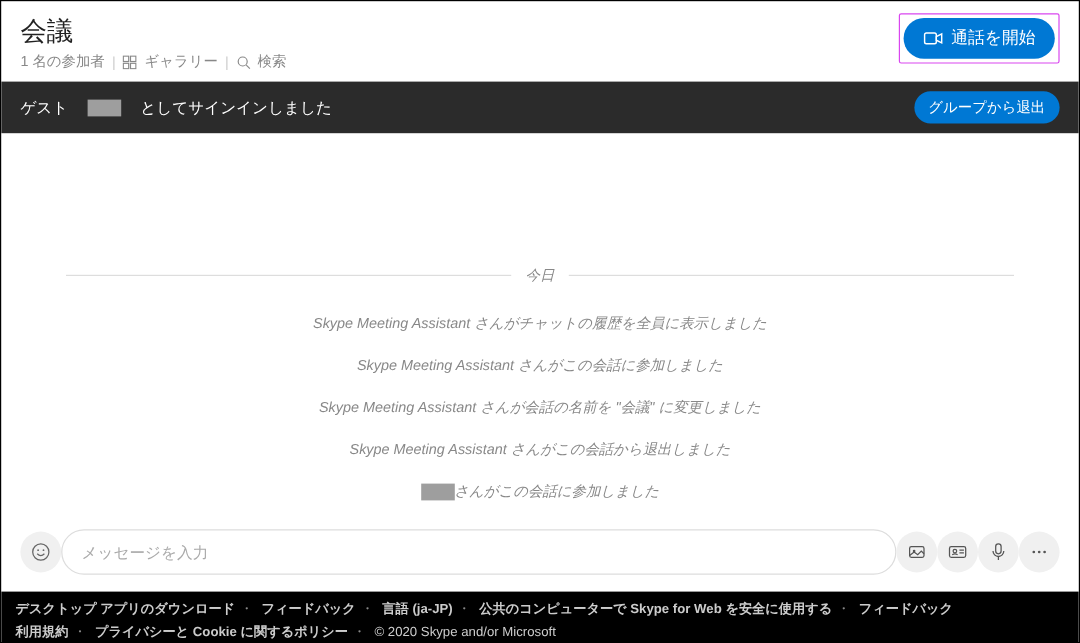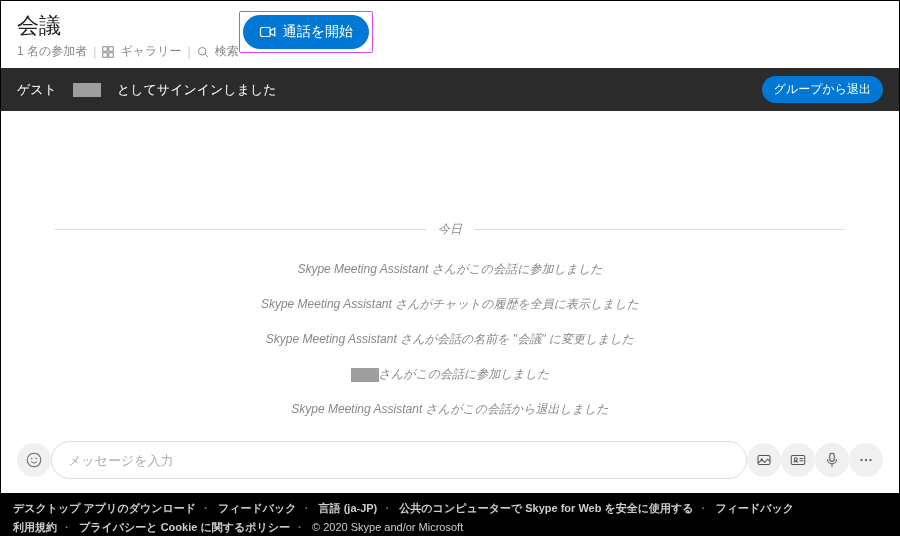--- a/index.html
+++ b/index.html
@@ -1,17 +1,17 @@
 <!DOCTYPE html>
 <html><head>
 <meta charset="utf-8">
 <style>
 * { box-sizing: border-box; margin: 0; padding: 0; }
 body { font-family: "Segoe UI", Arial, sans-serif; width: 900px; height: 536px; overflow: hidden; background: #fff; border: 1px solid #000; }
-.header { padding: 10px 16px 8px 16px; display: flex; align-items: flex-start; border-radius: 21px; }
+.header { padding: 10px 16px 8px 16px; display: flex; justify-content: space-between; align-items: flex-start; border-radius: 21px; }
 .header-left { display: flex; flex-direction: column; gap: 2px; }
 .title { font-size: 22px; color: #222; font-weight: 400; }
 .sub { display: flex; align-items: center; gap: 6px; font-size: 12px; color: #888; }
 .sub .sep { color: #ccc; }
 .start-call { background: #0078d4; color: #fff; border: none; border-radius: 20px; padding: 8px 16px; font-size: 14px; display: flex; align-items: center; gap: 6px; cursor: pointer; }
 .start-call svg { width: 18px; height: 18px; }
 .highlight-box { border: 1px solid #d946ef; padding: 3px; border-radius: 2px; }
 .bar { background: #2b2b2b; color: #fff; display: flex; justify-content: space-between; align-items: center; padding: 8px 16px; font-size: 13px; }
 .bar-left { display: flex; align-items: center; gap: 16px; }
 .redact { display: inline-block; width: 28px; height: 14px; background: #9e9e9e; vertical-align: middle; }
@@ -79,28 +79,28 @@
   </div>
   <button class="leave">グループから退出</button>
 </div>
 
 <div class="content">
   <div class="divider">
     <div class="line"></div>
       <div class="lbl">今日</div>
       <div class="line"></div>
   </div>
+  <div class="sys-msg">Skype Meeting Assistant さんがチャットの履歴を全員に表示しました</div>
   <div class="sys-msg">Skype Meeting Assistant さんがこの会話に参加しました</div>
-  <div class="sys-msg">Skype Meeting Assistant さんがチャットの履歴を全員に表示しました</div>
   <div class="sys-msg">Skype Meeting Assistant さんが会話の名前を "会議" に変更しました</div>
+  <div class="sys-msg">Skype Meeting Assistant さんがこの会話から退出しました</div>
   <div class="sys-msg">
     <span class="redact"></span>
     <span>さんがこの会話に参加しました</span>
   </div>
-  <div class="sys-msg">Skype Meeting Assistant さんがこの会話から退出しました</div>
 </div>
 
 <div class="input-row">
   <button class="emoji-btn">
     <svg width="18" height="18" viewBox="0 0 24 24">
         <circle cx="12" cy="12" r="9" fill="none" stroke="#666" stroke-width="1.4"></circle>
         <circle cx="9" cy="10" r="1" fill="#666"></circle>
         <circle cx="15" cy="10" r="1" fill="#666"></circle>
         <path d="M8 14 Q12 18 16 14" fill="none" stroke="#666" stroke-width="1.4"></path>
       </svg>

